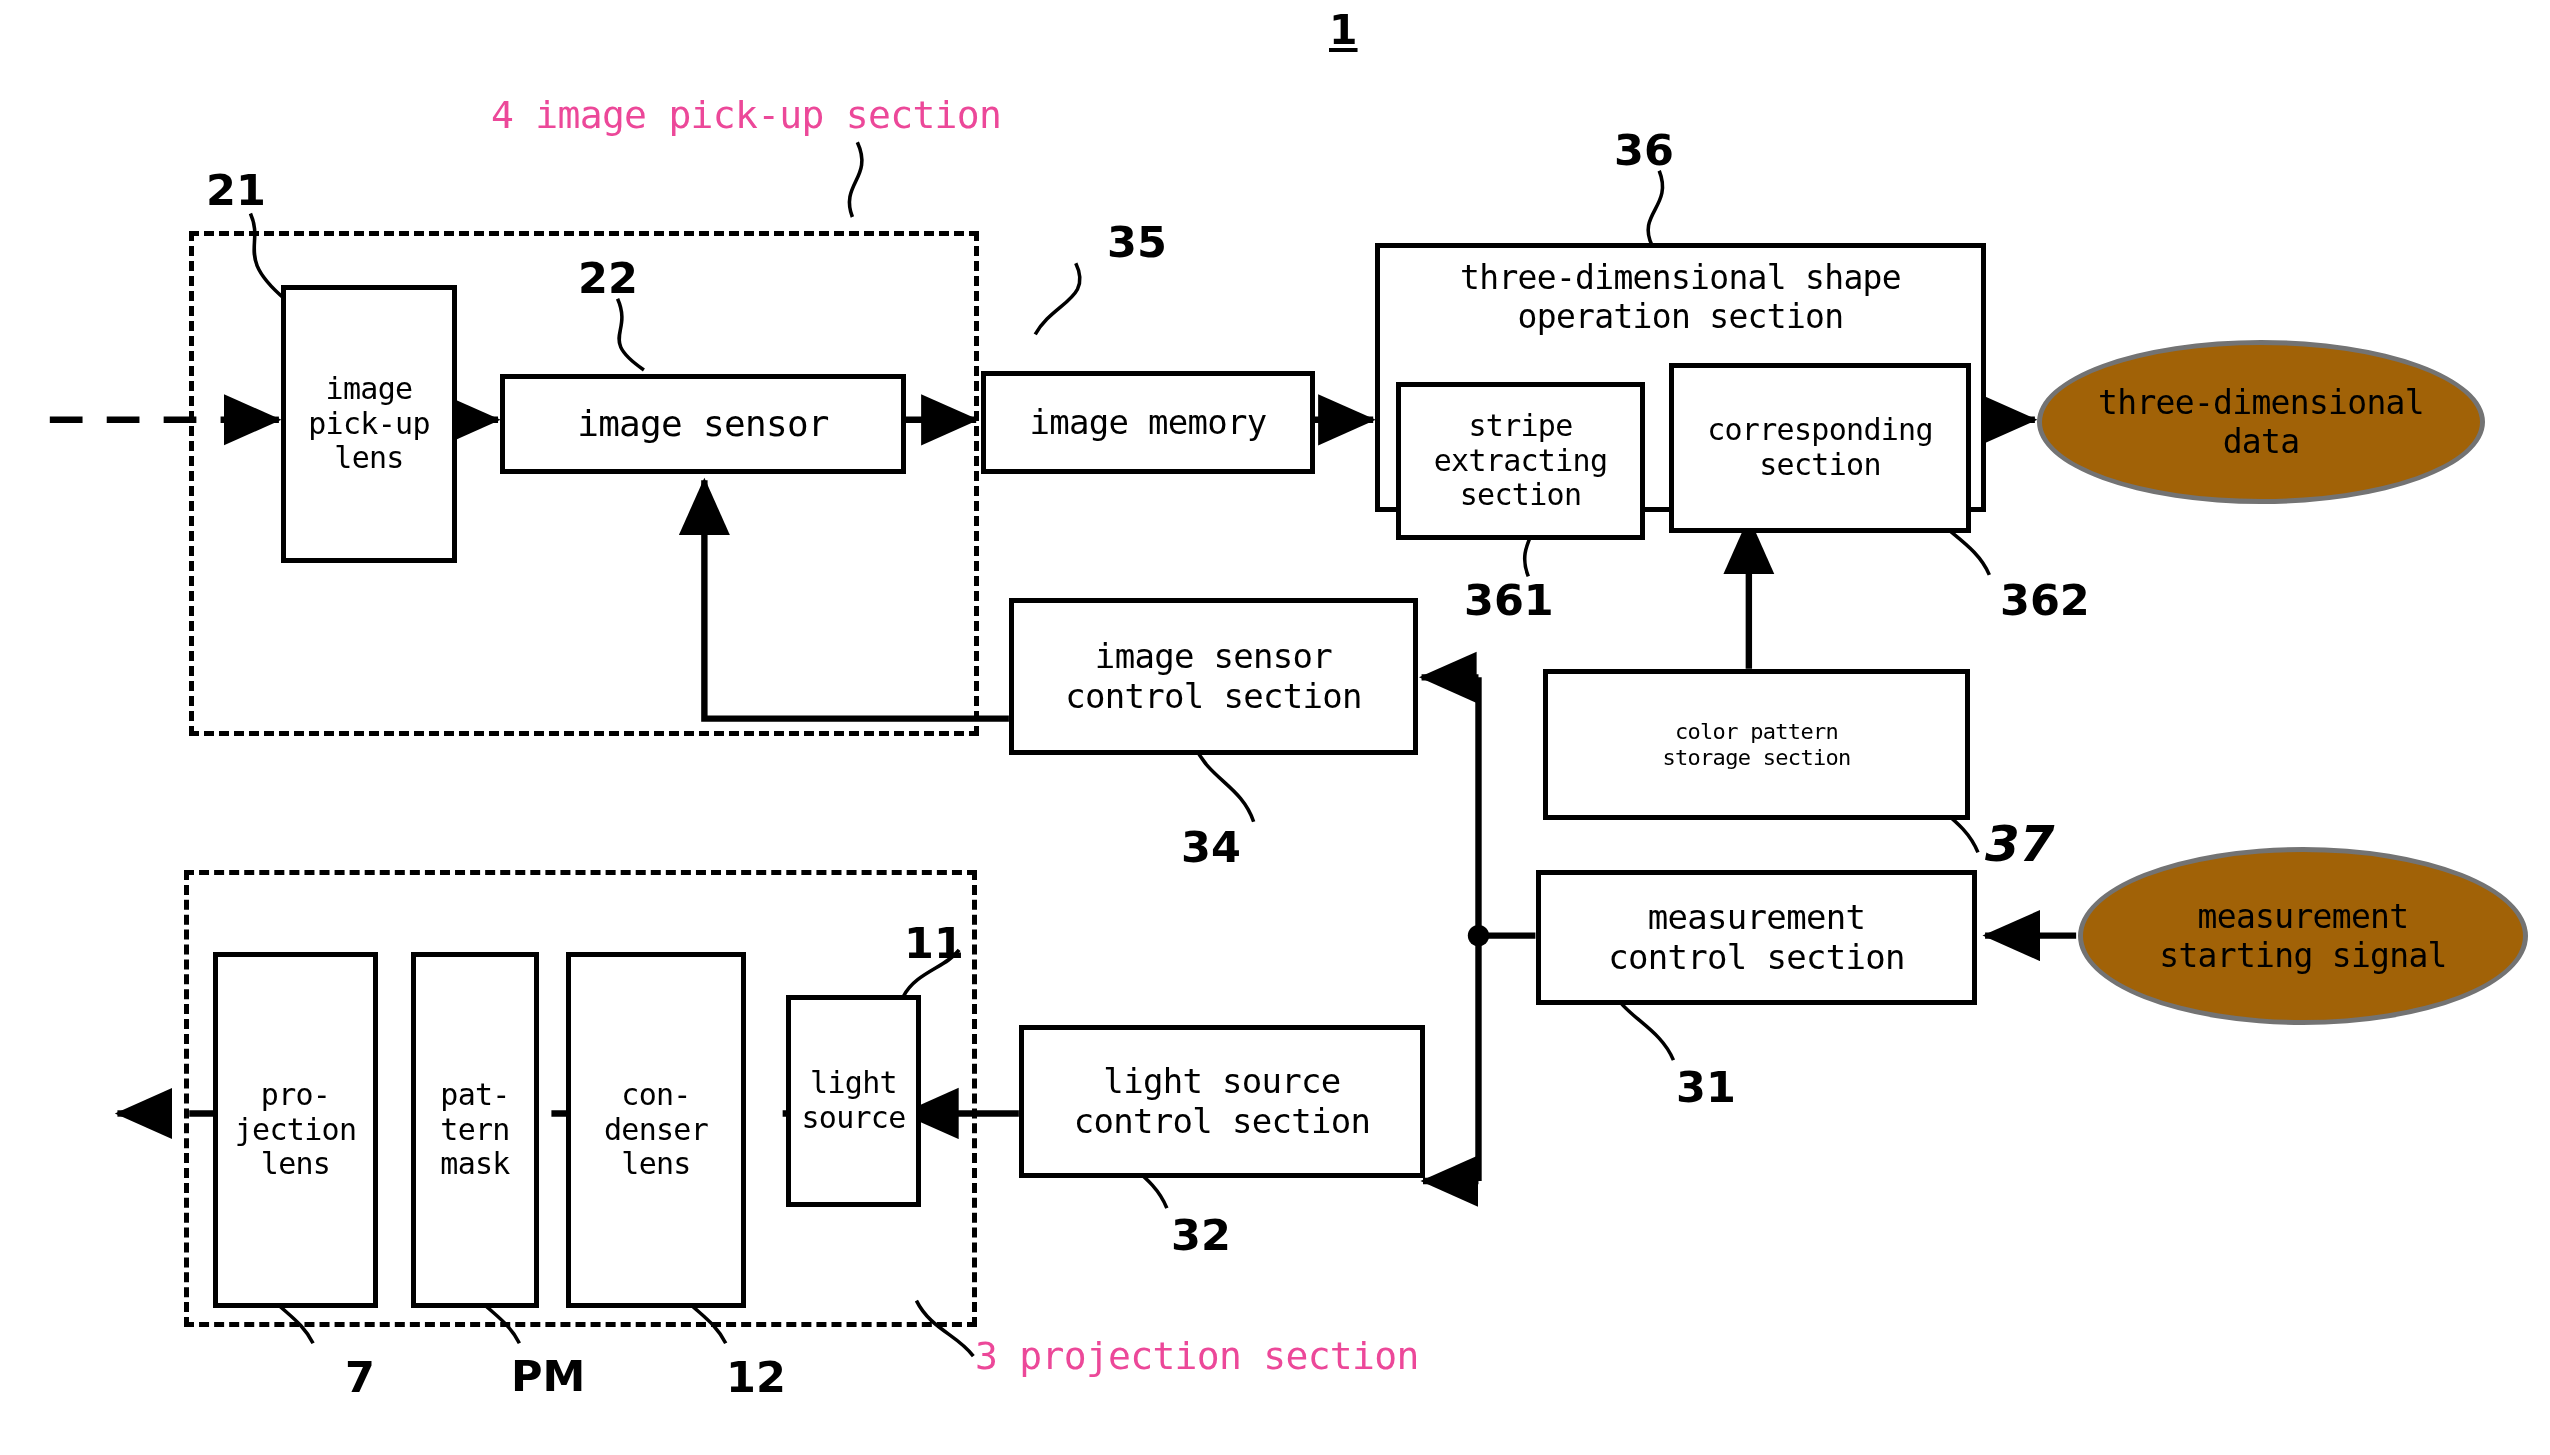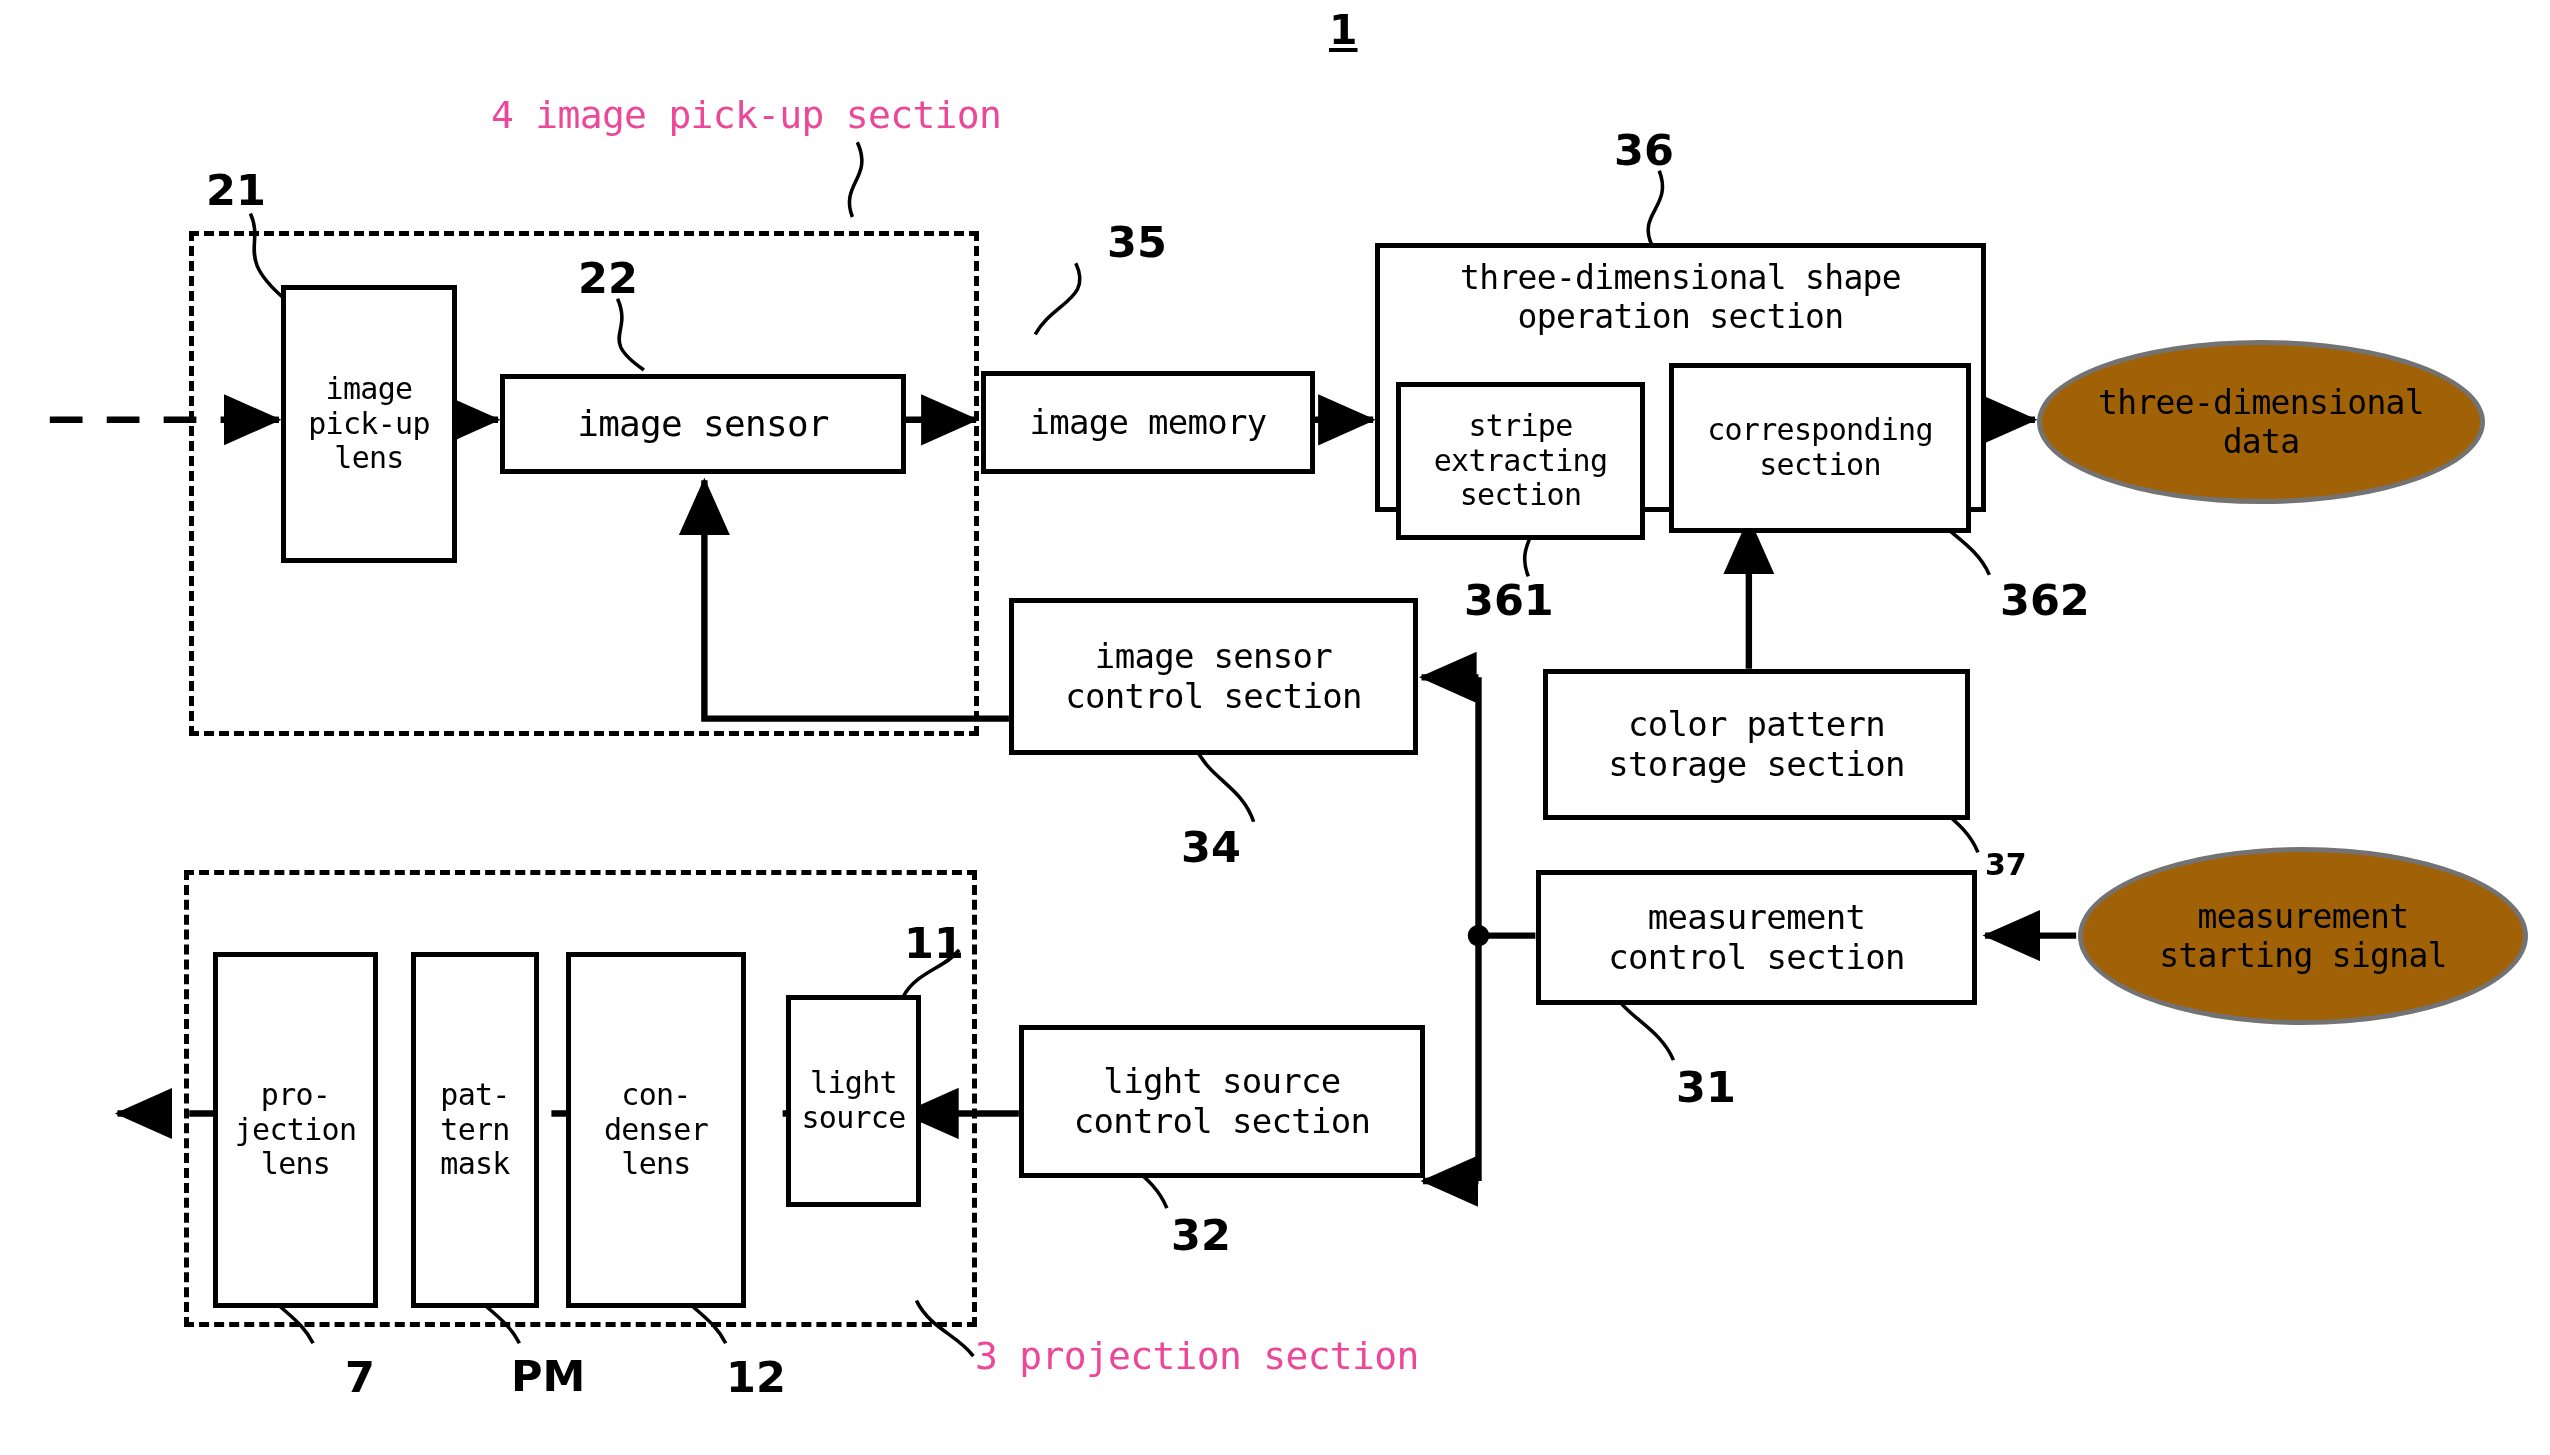--- a/index.html
+++ b/index.html
@@ -185,21 +185,21 @@
   </div>
 
   <div class="ellipse" style="left:2037px; top:340px; width:448px; height:164px; font-size:33px;">
     <span>three-dimensional<br>data</span>
   </div>
 
   <div class="box" style="left:1009px; top:598px; width:409px; height:157px; font-size:34px;">
     <span>image sensor<br>control section</span>
   </div>
 
-  <div class="box" style="left:1543px; top:669px; width:427px; height:151px; font-size:34px;">
+  <div class="box" style="left:1543px; top:669px; width:427px; height:151px; font-size:22px;">
     <span>color pattern<br>storage section</span>
   </div>
 
   <div class="box" style="left:1536px; top:870px; width:441px; height:135px; font-size:34px;">
     <span>measurement<br>control section</span>
   </div>
 
   <div class="ellipse" style="left:2078px; top:847px; width:450px; height:178px; font-size:33px;">
     <span>measurement<br>starting signal</span>
   </div>
@@ -224,21 +224,21 @@
     <span>con-<br>denser<br>lens</span>
   </div>
 
   <div class="reflabel" style="left:206px; top:165px; font-size:43px;">21</div>
   <div class="reflabel" style="left:578px; top:253px; font-size:43px;">22</div>
   <div class="reflabel" style="left:1107px; top:217px; font-size:43px;">35</div>
   <div class="reflabel" style="left:1614px; top:125px; font-size:43px;text-align:center;">36</div>
   <div class="reflabel" style="left:1464px; top:575px; font-size:43px;">361</div>
   <div class="reflabel" style="left:2000px; top:575px; font-size:43px;">362</div>
   <div class="reflabel" style="left:1181px; top:822px; font-size:43px;">34</div>
-  <div class="reflabel" style="left:1985px; top:847px; font-size:30px;">37</div>
+  <div class="reflabel" style="left:1985px; top:815px; font-size:50px;font-style:italic;">37</div>
   <div class="reflabel" style="left:1676px; top:1062px; font-size:43px;">31</div>
   <div class="reflabel" style="left:1171px; top:1210px; font-size:43px;">32</div>
   <div class="reflabel" style="left:904px; top:918px; font-size:43px;">11</div>
   <div class="reflabel" style="left:345px; top:1352px; font-size:43px;">7</div>
   <div class="reflabel" style="left:511px; top:1351px; font-size:43px;">PM</div>
   <div class="reflabel" style="left:726px; top:1352px; font-size:43px;">12</div>
 
   <div class="caption" style="left:975px; top:1334px; font-size:38px;">3 projection section</div>
 
 </div>

